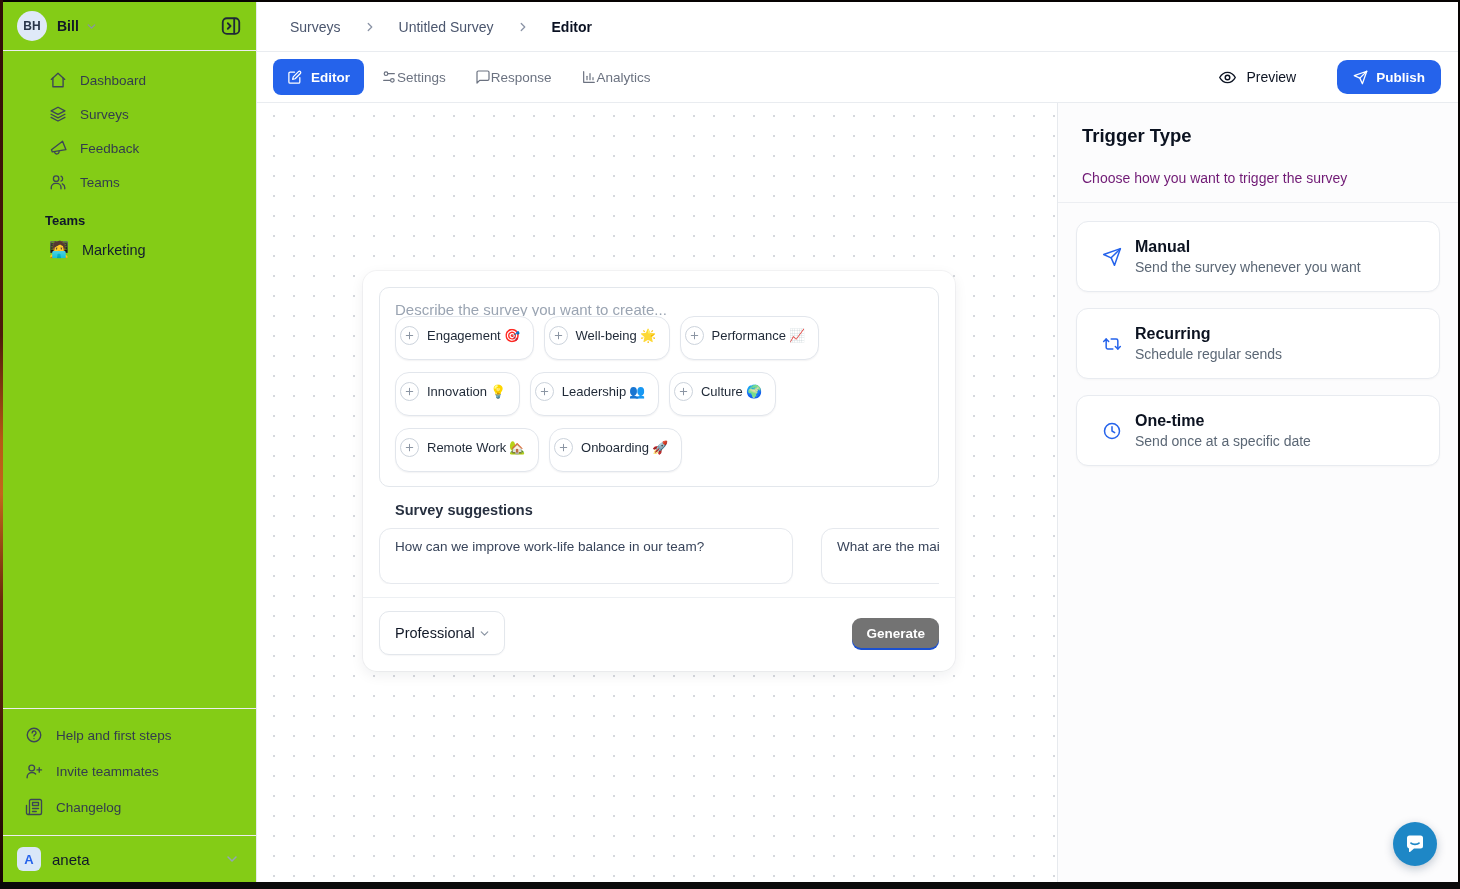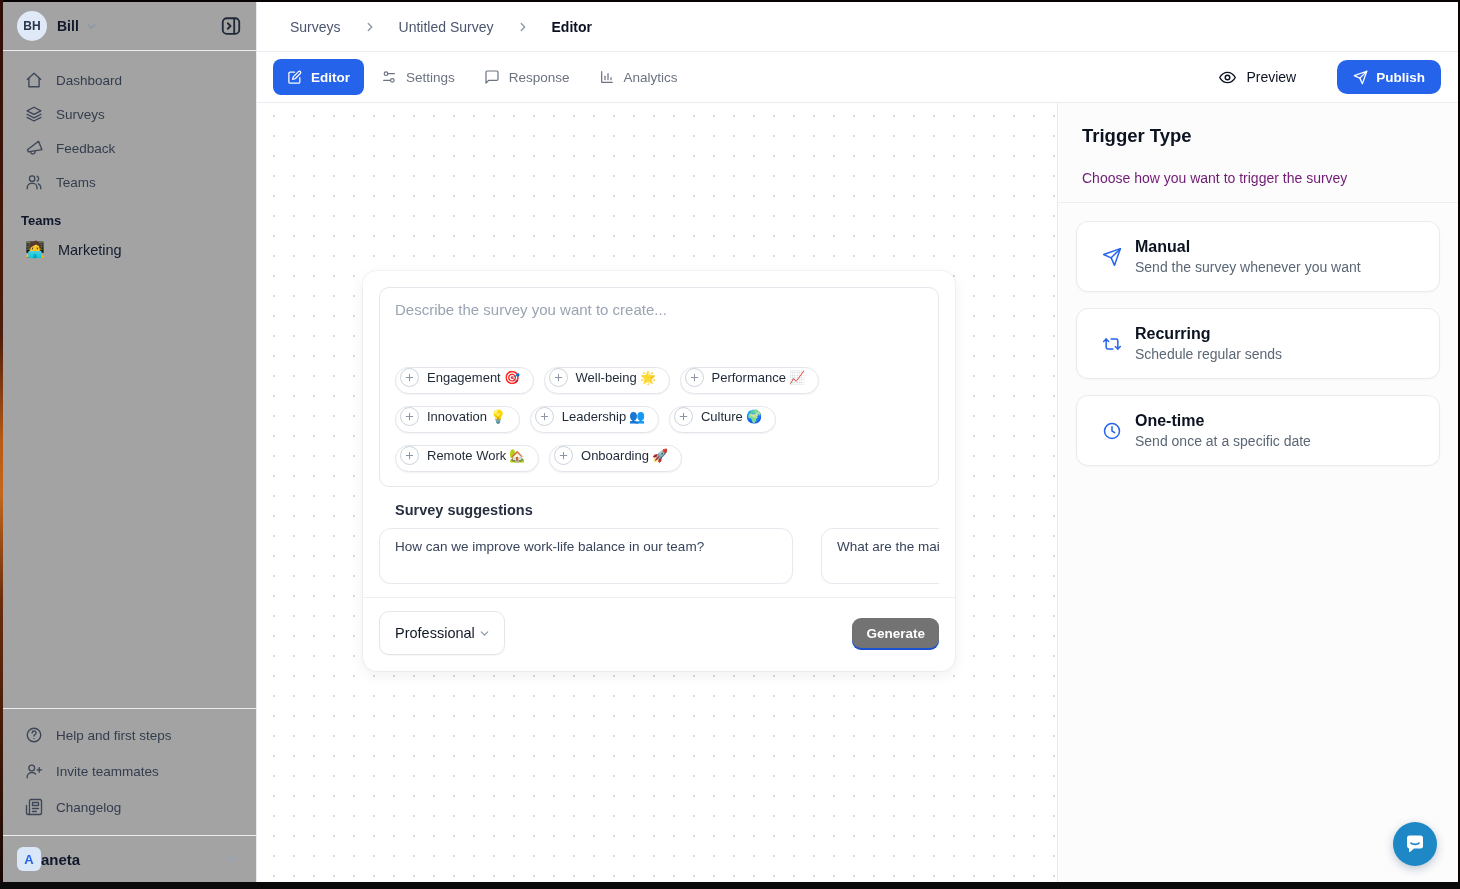--- a/index.html
+++ b/index.html
@@ -17,55 +17,55 @@
   }
   .bottom-bar { position:absolute; left:0; bottom:0; width:100%; height:7px; background:#0a0a0a; }
 
   .app {
     position:absolute; left:3px; top:2px; right:2px; bottom:7px;
     background:#fff; display:flex; overflow:hidden;
   }
 
   
   .sidebar {
-    width:254px; flex:0 0 254px; background:#a3a3a3;
+    width:254px; flex:0 0 254px; background:#84cc16;
     border-right:1px solid #e7eaee; display:flex; flex-direction:column;
   }
   .ws-row { height:48px; display:flex; align-items:center; padding:0 12px 0 14px; flex:0 0 48px; }
   .ws-avatar {
     width:30px; height:30px; border-radius:50%; background:#dfe9f8;
     color:#28354a; font-size:12px; font-weight:700;
     display:flex; align-items:center; justify-content:center;
   }
   .ws-name { margin-left:10px; font-size:14px; font-weight:600; color:#111827; }
   .ws-caret { margin-left:6px; color:#8a94a6; display:flex; }
   .ws-spacer { flex:1; }
   .collapse-btn { width:26px; height:26px; border:none; background:transparent; color:#1f2937; cursor:pointer; display:flex; align-items:center; justify-content:center; }
   .sb-divider { height:1px; background:#ececef; flex:0 0 1px; }
 
-  .sb-nav { padding:12px 12px 0; }
+  .sb-nav { padding:12px 12px 0;margin-left:24px; }
   .sb-item {
     height:34px; display:flex; align-items:center; gap:13px;
     padding:0 10px; border-radius:8px; cursor:pointer; color:#343e4f;
   }
   .sb-item .sb-ico { display:flex; color:#3c4656; }
   .sb-label { font-size:13.5px; font-weight:500; color:#333d4d; }
   .sb-section { margin:14px 0 4px; padding-left:6px; font-size:13px; font-weight:700; color:#0f172a; }
   .team-item { height:36px; display:flex; align-items:center; gap:13px; padding:0 10px; border-radius:8px; cursor:pointer; }
   .team-emoji { font-size:16px; line-height:1; }
   .team-label { font-size:14.5px; font-weight:500; color:#121c2e; }
   .sb-flex { flex:1; }
   .sb-bottom { padding:8px 12px 10px; }
   .sb-bottom .sb-item { height:36px; }
   .user-row { height:46px; display:flex; align-items:center; padding:0 16px 0 14px; cursor:pointer; }
   .user-avatar {
     width:24px; height:24px; border-radius:6px; background:#d9e7f8; color:#2563eb;
     font-size:13px; font-weight:700; display:flex; align-items:center; justify-content:center;
   }
-  .user-name { font-size:15px; font-weight:700; color:#0f172a; flex:1; }
+  .user-name { margin-left:11px; font-size:15px; font-weight:400; color:#0f172a; flex:1; }
   .user-caret { color:#94a3b8; display:flex; }
 
   
   .main { flex:1; display:flex; flex-direction:column; min-width:0; }
   .topbar {
     height:50px; flex:0 0 50px; background:#fff; border-bottom:1px solid #e9ecf0;
     display:flex; align-items:center; padding-left:33px;
   }
   .crumb { font-size:14px; font-weight:500; color:#4b566e; cursor:pointer; }
   .crumb.current { color:#0a1122; font-weight:600; cursor:default; }
@@ -74,21 +74,21 @@
   .toolbar {
     height:51px; flex:0 0 51px; background:#fff; border-bottom:1px solid #e9ecf0;
     display:flex; align-items:center; padding:0 17px 0 16px;
   }
   .tab-active {
     height:36px; display:flex; align-items:center; gap:9px; padding:0 14px;
     background:#2563eb; color:#fff; border:none; border-radius:8px;
     font-size:13.5px; font-weight:600; cursor:pointer; font-family:inherit;
   }
   .tab {
-    height:36px; display:flex; align-items:center; gap:9px; padding:0 12px; margin-left:5px;
+    height:36px; display:flex; align-items:center; padding:0 12px; margin-left:5px;
     background:transparent; color:#6b7280; border:none; border-radius:8px;
     font-size:13.5px; font-weight:500; cursor:pointer; font-family:inherit;
   }
   .toolbar-spacer { flex:1; }
   .preview-btn {
     display:flex; align-items:center; gap:9px; background:transparent; border:none;
     color:#0c1322; font-size:14px; font-weight:500; cursor:pointer; font-family:inherit;
   }
   .publish-btn {
     margin-left:41px; height:34px; display:flex; align-items:center; gap:8px; padding:0 16px;
@@ -113,21 +113,21 @@
     border:1px solid #e3e7ec; border-radius:10px; height:200px; padding:13px 15px 14px;
     display:flex; flex-direction:column; justify-content:space-between; background:#fff;
   }
   .prompt-input {
     border:none; outline:none; resize:none; width:100%; height:56px;
     font-family:inherit; font-size:15px; color:#1e293b; background:transparent;
   }
   .prompt-input::placeholder { color:#9aa4b2; }
   .chips { display:flex; flex-wrap:wrap; gap:12px 10px; }
   .chip {
-    height:27px; display:flex; align-items:center; gap:8px; padding:0 12px 6px 4px;
+    height:44px; display:flex; align-items:center; gap:8px; padding:0 12px 6px 4px;
     border:1px solid #e2e6ec; border-radius:14px; background:#fff; cursor:pointer;
     box-shadow:0 1px 1.5px rgba(15,23,42,.05);
   }
   .chip-plus {
     width:19px; height:19px; border-radius:50%; border:1px solid #ccd3dc;
     display:flex; align-items:center; justify-content:center; color:#8b95a3; flex:0 0 19px;
   }
   .chip-label { font-size:13px; font-weight:500; color:#1f2937; white-space:nowrap; }
 
   .sugg-title { margin:15px 16px 10px; font-size:14.5px; font-weight:600; color:#273040; }

